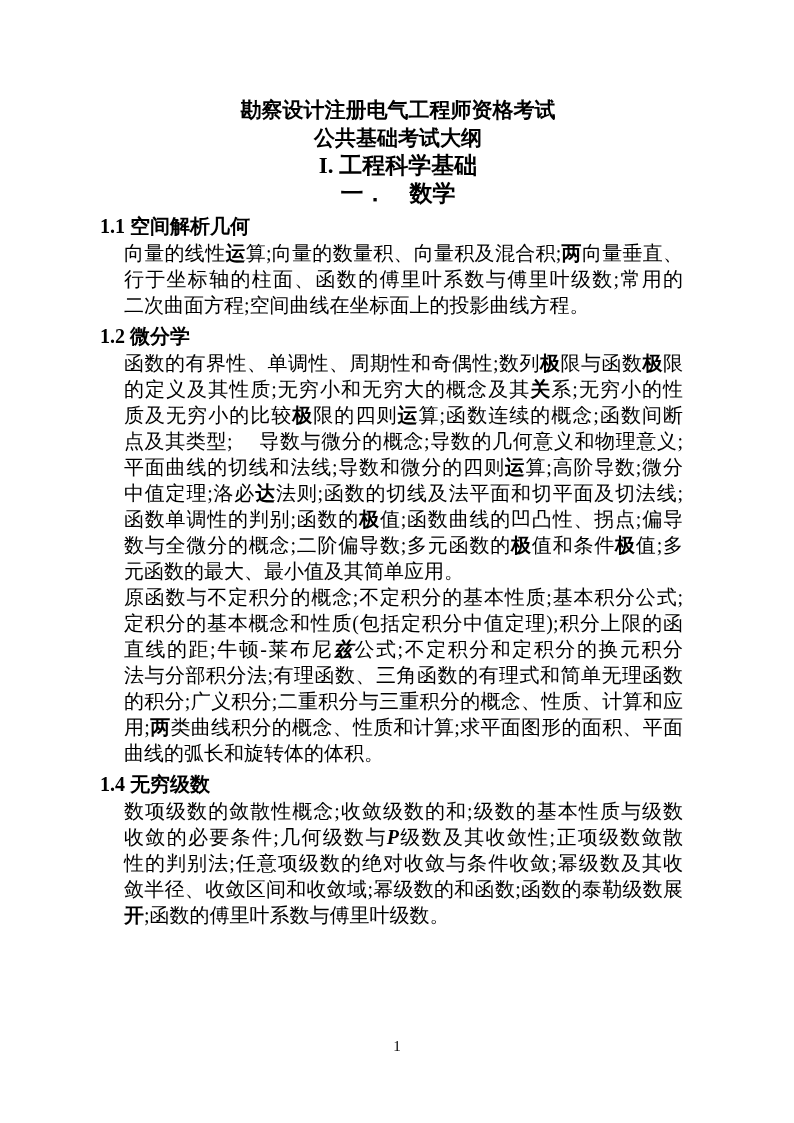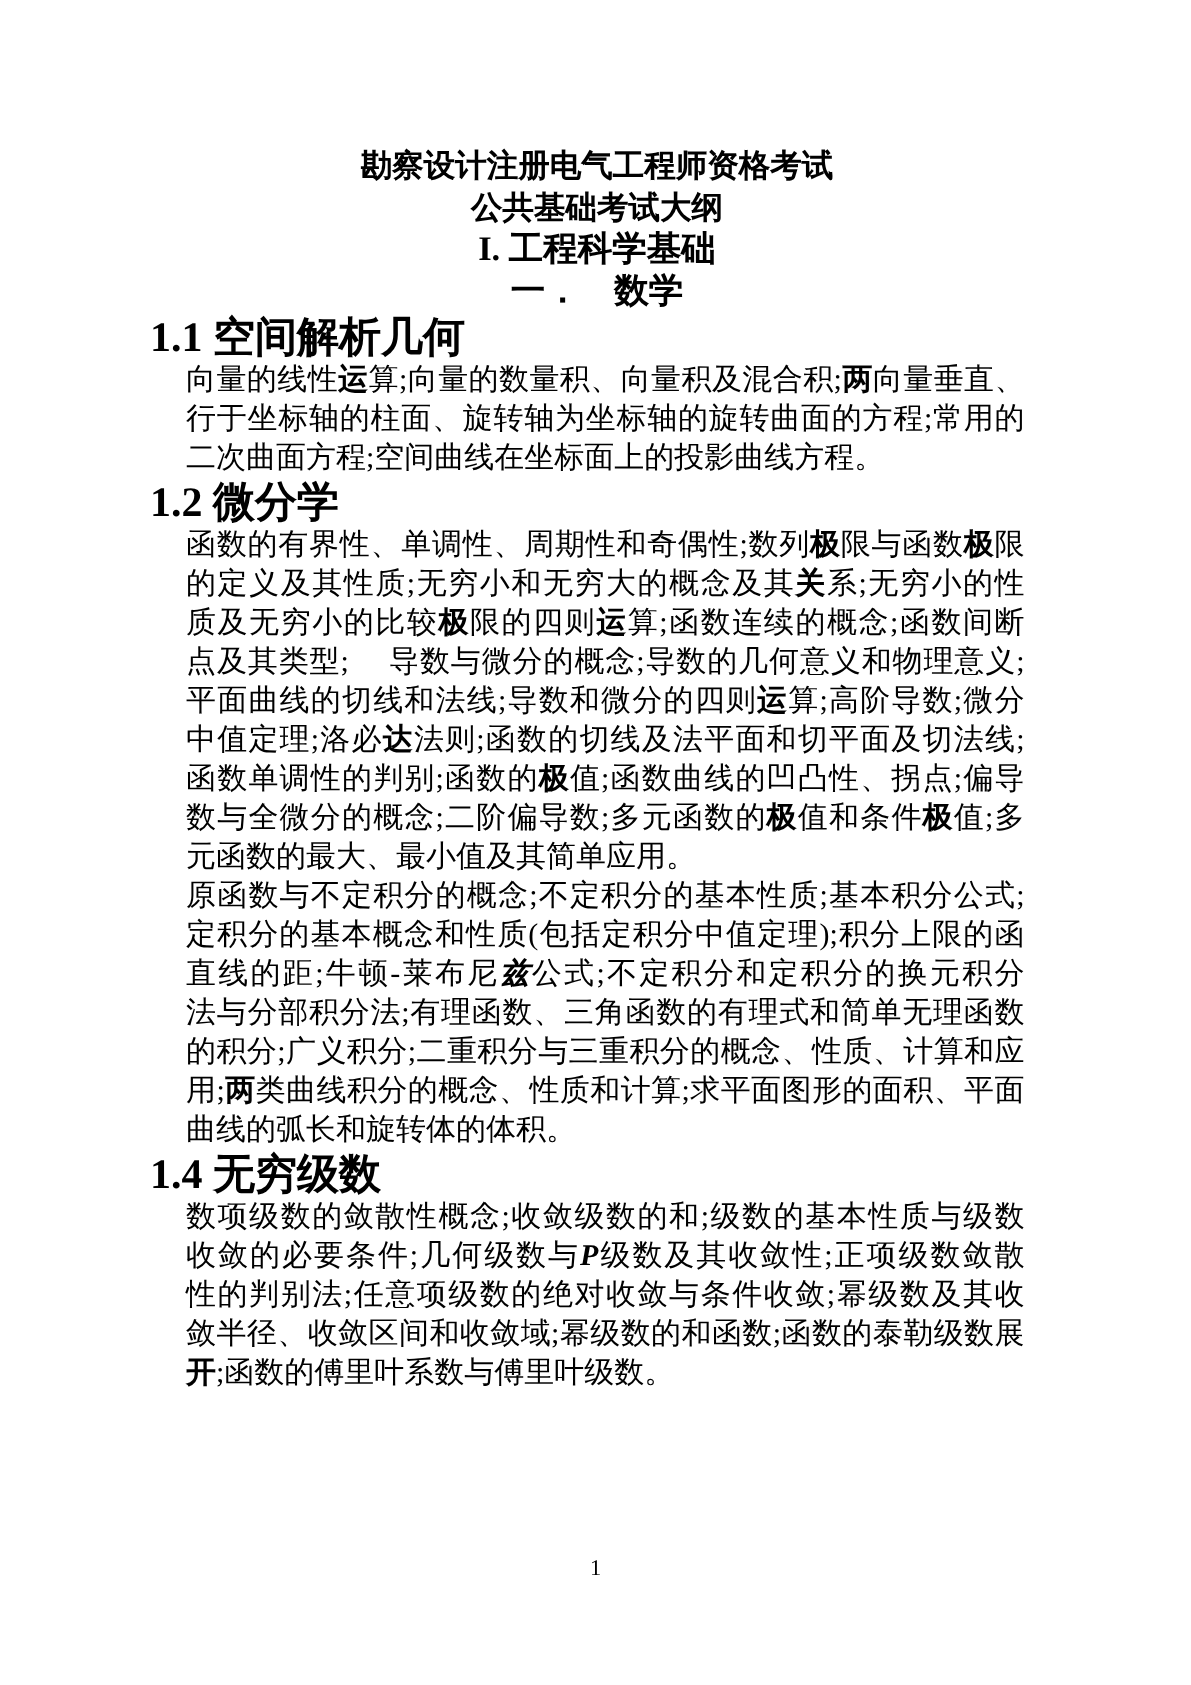--- a/index.html
+++ b/index.html
@@ -22,21 +22,21 @@
   }
   .doc-title {
     text-align: center;
     font-weight: bold;
     line-height: 28px;
     white-space: pre;
   }
   .t1 { font-size: 21px; }
   .t2 { font-size: 23px; }
   .sec-heading {
-    font-size: 28px;
+    font-size: 20px;
     font-weight: bold;
     line-height: 28px;
     margin: 4px 0 0 -13px;
     padding: 0;
   }
   .body-line {
     font-size: 20px;
     line-height: 26px;
     text-align: justify;
     text-align-last: justify;
@@ -63,21 +63,21 @@
       <div class="doc-title t1">勘察设计注册电气工程师资格考试</div>
       <div class="doc-title t1">公共基础考试大纲</div>
       <div class="doc-title t2">I. 工程科学基础</div>
       <div class="doc-title t2">一．　数学</div>
     </div>
 
     <section>
       <h2 class="sec-heading">1.1 空间解析几何</h2>
       <div class="sec-body">
           <div class="body-line"><span>向量的线性</span><span class="b">运</span><span>算;向量的数量积、向量积及混合积;</span><span class="b">两</span><span>向量垂直、</span></div>
-          <div class="body-line"><span>行于坐标轴的柱面、旋转轴为坐标轴的旋转曲面的方程;常用的</span></div>
+          <div class="body-line"><span>行于坐标轴的柱面、函数的傅里叶系数与傅里叶级数;常用的</span></div>
           <div class="body-line last"><span>二次曲面方程;空间曲线在坐标面上的投影曲线方程。</span></div>
         </div>
     </section>
 
     <section>
       <h2 class="sec-heading">1.2 微分学</h2>
       <div class="sec-body">
           <div class="body-line"><span>函数的有界性、单调性、周期性和奇偶性;数列</span><span class="b">极</span><span>限与函数</span><span class="b">极</span><span>限</span></div>
           <div class="body-line"><span>的定义及其性质;无穷小和无穷大的概念及其</span><span class="b">关</span><span>系;无穷小的性</span></div>
           <div class="body-line"><span>质及无穷小的比较</span><span class="b">极</span><span>限的四则</span><span class="b">运</span><span>算;函数连续的概念;函数间断</span></div>

